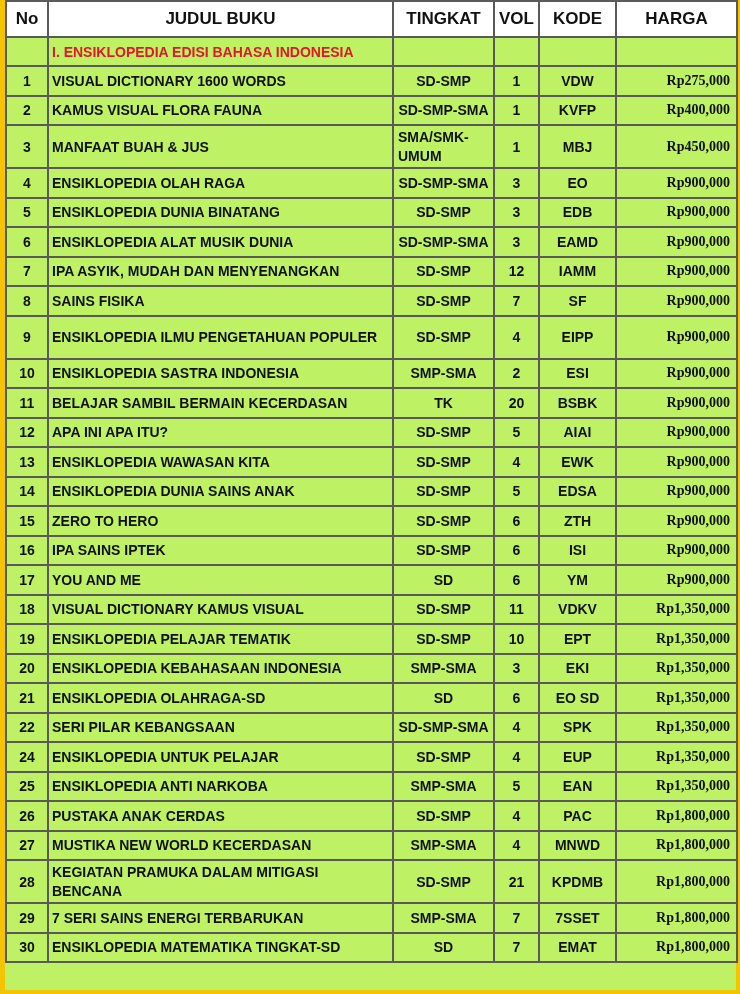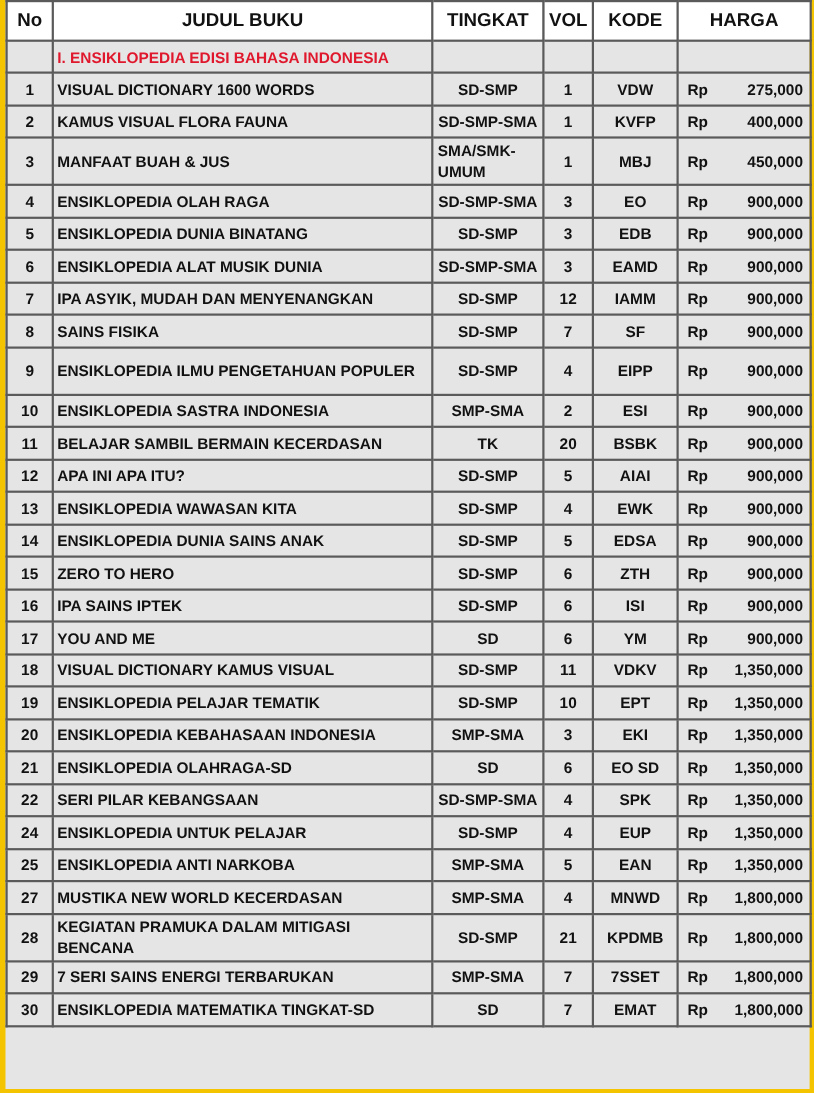--- a/index.html
+++ b/index.html
@@ -4,21 +4,21 @@
   <style>
     html, body { margin: 0; padding: 0; }
     body {
       width: 740px; height: 994px; overflow: hidden;
       background: #f5c400;
       font-family: "Liberation Sans", sans-serif;
     }
     .frame {
       position: absolute; left: 5px; top: 0px;
       width: 731px; height: 990px;
-      background: #e5e5e5;
+      background: #bef264;
       box-sizing: border-box;
     }
     table {
       border-collapse: collapse;
       table-layout: fixed;
       width: 731px;
       position: absolute; left: 0; top: 0;
     }
     td, th {
       border: 2px solid #5a5a5a;
@@ -33,21 +33,21 @@
     th {
       font-size: 17px;
       height: 36px;
       text-align: center;
       background: #ffffff;
     }
     td.no { text-align: center; }
     td.title { text-align: left; padding-left: 3px; margin-top: 12px; }
     td.center { text-align: center; }
     td.price { padding: 0 6px 0 8px; }
-    .price-wrap { display: flex; justify-content: space-between; }
+    .price-wrap { display: flex; justify-content: flex-end; font-family: Liberation Serif, serif; }
     tr.row { height: 29.5px; }
     tr.tall { height: 43px; }
     tr.section { height: 29px; }
     td.section-title { color: #e0182d; text-align: left; padding-left: 3px; margin-left: 12px; }
     td.wrap { white-space: normal; line-height: 19px; }
     td.tingkat.wrap { text-align: left; line-height: 19px; }
   </style>
 </head>
 <body>
 
@@ -386,20 +386,33 @@
           <td class="center">5</td>
           <td class="center">EAN</td>
           <td class="price">
             <div class="price-wrap">
               <span>Rp</span>
               <span>1,350,000</span>
             </div>
           </td>
         </tr>
         <tr class="row">
+          <td class="no">26</td>
+          <td class="title">PUSTAKA ANAK CERDAS</td>
+          <td class="center tingkat">SD-SMP</td>
+          <td class="center">4</td>
+          <td class="center">PAC</td>
+          <td class="price">
+            <div class="price-wrap">
+              <span>Rp</span>
+              <span>1,800,000</span>
+            </div>
+          </td>
+        </tr>
+        <tr class="row">
           <td class="no">27</td>
           <td class="title">MUSTIKA NEW WORLD KECERDASAN</td>
           <td class="center tingkat">SMP-SMA</td>
           <td class="center">4</td>
           <td class="center">MNWD</td>
           <td class="price">
             <div class="price-wrap">
               <span>Rp</span>
               <span>1,800,000</span>
             </div>

